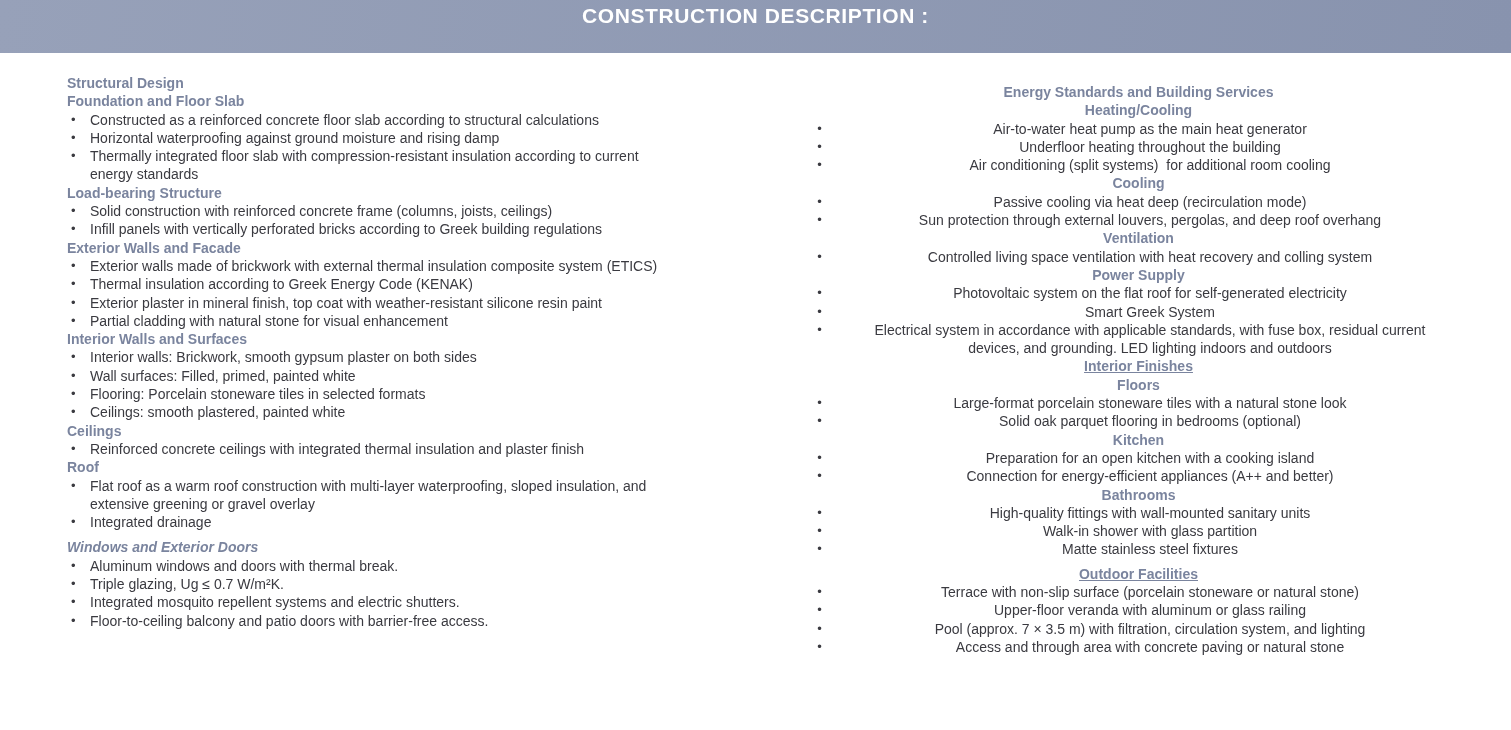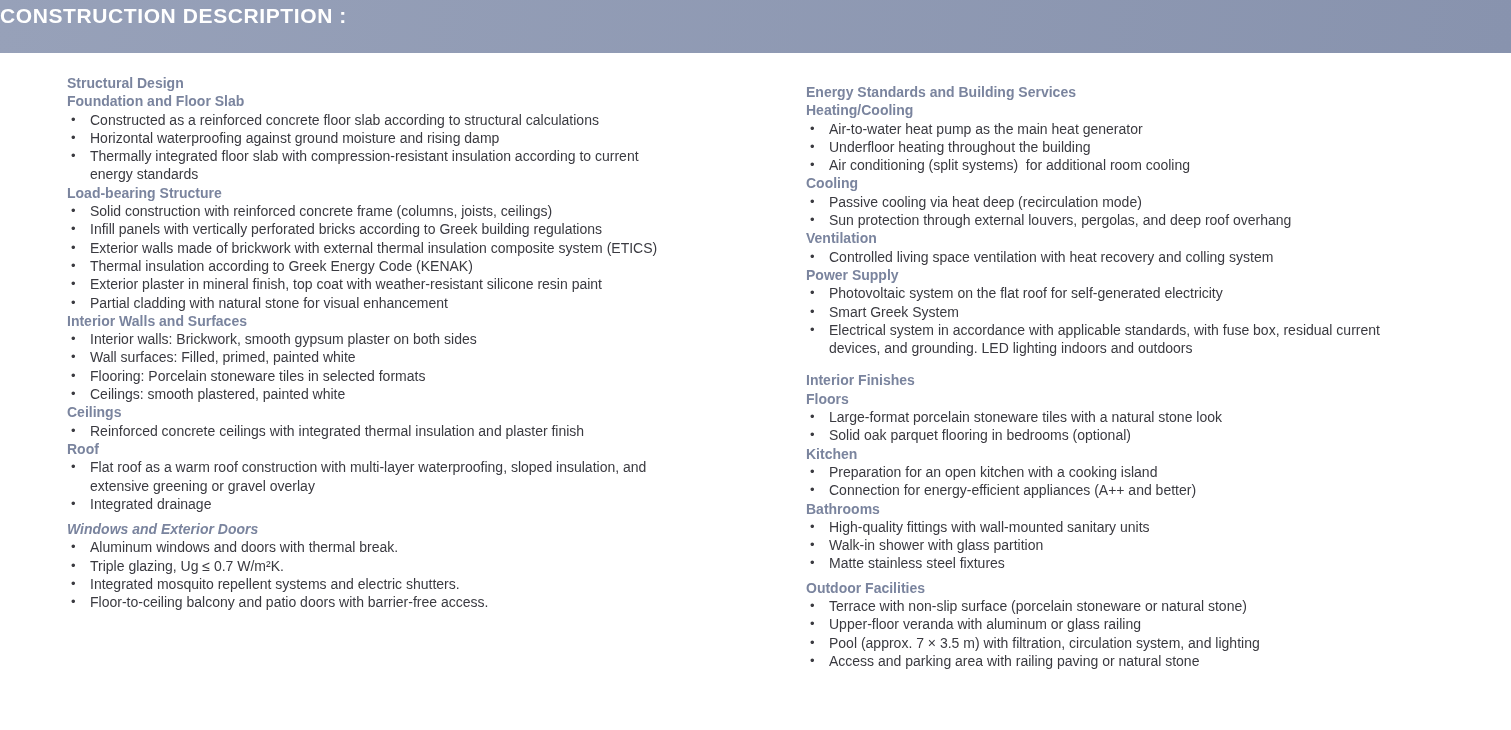--- a/index.html
+++ b/index.html
@@ -11,39 +11,39 @@
     overflow: hidden;
     font-family: "Liberation Sans", "DejaVu Sans", sans-serif;
   }
   .topbar {
     position: absolute;
     top: 0; left: 0;
     width: 100%;
     height: 53px;
     background: linear-gradient(100deg, var(--header-bg-left) 0%, var(--header-bg-right) 100%);
     box-sizing: border-box;
-    text-align: left;
+    text-align: center;
   }
   .title {
     margin: 0;
     padding-top: 4px;
     color: var(--header-text);
     font-size: 21px;
     font-weight: bold;
     letter-spacing: 0.6px;
     line-height: 24px;
   }
   .col {
     position: absolute;
     font-size: 14px;
     line-height: 18.3px;
     color: var(--body-color);
   }
   .col-left  { left: 67px;  top: 74px; width: 665px; }
-  .col-right { left: 806px; top: 83px; width: 665px; }
+  .col-right { left: 806px; top: 83px; width: 665px; text-align: center; }
   .heading {
     font-weight: bold;
     color: var(--heading-color);
   }
   .bullet {
     display: flex;
     align-items: flex-start;
     padding-left: 4px;
   }
   .dot {
@@ -82,20 +82,21 @@
         </div>
         <div class="heading">Load-bearing Structure</div>
         <div class="bullet">
           <span class="dot">•</span>
           <span class="btext">Solid construction with reinforced concrete frame (columns, joists, ceilings)</span>
         </div>
         <div class="bullet">
           <span class="dot">•</span>
           <span class="btext">Infill panels with vertically perforated bricks according to Greek building regulations</span>
         </div>
+        <div class="heading">Exterior Walls and Facade</div>
         <div class="bullet">
           <span class="dot">•</span>
           <span class="btext">Exterior walls made of brickwork with external thermal insulation composite system (ETICS)</span>
         </div>
         <div class="bullet">
           <span class="dot">•</span>
           <span class="btext">Thermal insulation according to Greek Energy Code (KENAK)</span>
         </div>
         <div class="bullet">
           <span class="dot">•</span>
@@ -191,21 +192,21 @@
         </div>
         <div class="bullet">
           <span class="dot">•</span>
           <span class="btext">Smart Greek System</span>
         </div>
         <div class="bullet">
           <span class="dot">•</span>
           <span class="btext">Electrical system in accordance with applicable standards, with fuse box, residual current
 devices, and grounding. LED lighting indoors and outdoors</span>
         </div>
-        <div class="heading" style="margin-top: 14px;">Interior Finishes</div>
+        <div class="heading" style=" text-decoration: underline;">Interior Finishes</div>
         <div class="heading">Floors</div>
         <div class="bullet">
           <span class="dot">•</span>
           <span class="btext">Large-format porcelain stoneware tiles with a natural stone look</span>
         </div>
         <div class="bullet">
           <span class="dot">•</span>
           <span class="btext">Solid oak parquet flooring in bedrooms (optional)</span>
         </div>
         <div class="heading">Kitchen</div>
@@ -223,32 +224,32 @@
           <span class="btext">High-quality fittings with wall-mounted sanitary units</span>
         </div>
         <div class="bullet">
           <span class="dot">•</span>
           <span class="btext">Walk-in shower with glass partition</span>
         </div>
         <div class="bullet">
           <span class="dot">•</span>
           <span class="btext">Matte stainless steel fixtures</span>
         </div>
-        <div class="heading" style="margin-top: 6px;">Outdoor Facilities</div>
+        <div class="heading" style="margin-top: 6px; text-decoration: underline;">Outdoor Facilities</div>
         <div class="bullet">
           <span class="dot">•</span>
           <span class="btext">Terrace with non-slip surface (porcelain stoneware or natural stone)</span>
         </div>
         <div class="bullet">
           <span class="dot">•</span>
           <span class="btext">Upper-floor veranda with aluminum or glass railing</span>
         </div>
         <div class="bullet">
           <span class="dot">•</span>
           <span class="btext">Pool (approx. 7 × 3.5 m) with filtration, circulation system, and lighting</span>
         </div>
         <div class="bullet">
           <span class="dot">•</span>
-          <span class="btext">Access and parking area with railing paving or natural stone</span>
+          <span class="btext">Access and through area with concrete paving or natural stone</span>
         </div>
       </section>
   </main>
 </div>
 
 </body></html>

